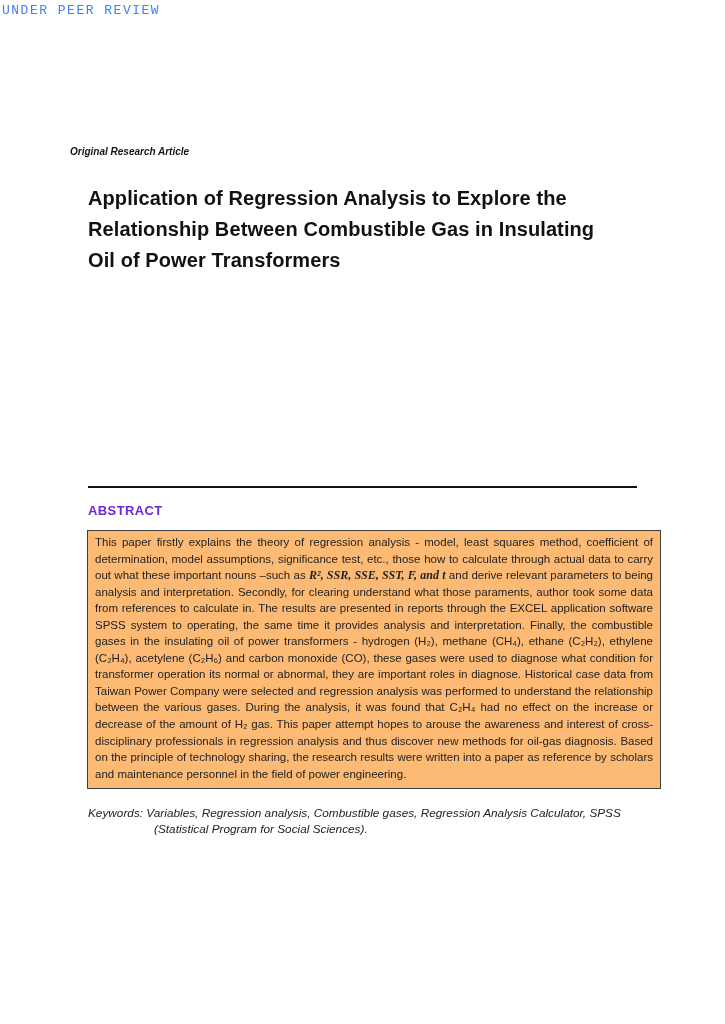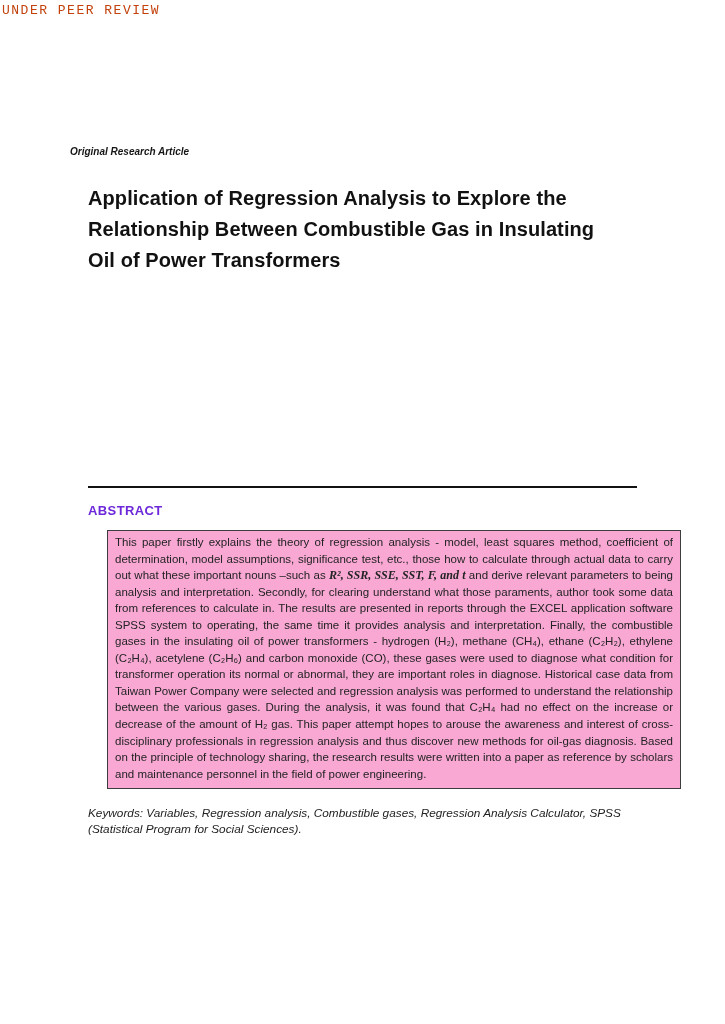--- a/index.html
+++ b/index.html
@@ -12,21 +12,21 @@
     color: #1a1a1a;
     overflow: hidden;
   }
   .watermark {
     position: absolute;
     left: 2px;
     top: 3px;
     font-family: "Liberation Mono", "DejaVu Sans Mono", monospace;
     font-size: 13px;
     letter-spacing: 1.5px;
-    color: #c2410c;
+    color: #3b82f6;
     white-space: pre;
   }
   .article-type {
     position: absolute;
     left: 70px;
     top: 146px;
     font-size: 10px;
     font-weight: bold;
     font-style: italic;
     color: #161616;
@@ -62,22 +62,21 @@
     letter-spacing: 0.4px;
     color: #6d28d9;
   }
   .abstract-box {
     position: absolute;
     left: 87px;
     top: 530px;
     width: 574px;
     border: 1.8px solid #3d3d3d;
     padding: 3px 7px 6px 7px;
-    background: #f9a8d4;
-    margin-left: 20px;
+    background: #fdba74;
   }
   .abstract-text {
     font-size: 11.5px;
     line-height: 16.55px;
     text-align: justify;
     color: #232323;
   }
   .math-seg {
     font-family: "Liberation Serif", "DejaVu Serif", serif;
     font-weight: bold;
@@ -88,21 +87,21 @@
   .keywords {
     position: absolute;
     left: 88px;
     top: 805px;
     width: 556px;
     font-size: 11.8px;
     font-style: italic;
     line-height: 16px;
     color: #222222;
   }
-  .kw-line2 { }
+  .kw-line2 { margin-left: 66px; }
 </style>
 </head>
 <body>
 
 <div class="watermark">UNDER PEER REVIEW</div>
 
 <div class="article-type">Original Research Article</div>
 
 <h1 class="paper-title">
   <span class="title-line">Application of Regression Analysis to Explore the</span>

